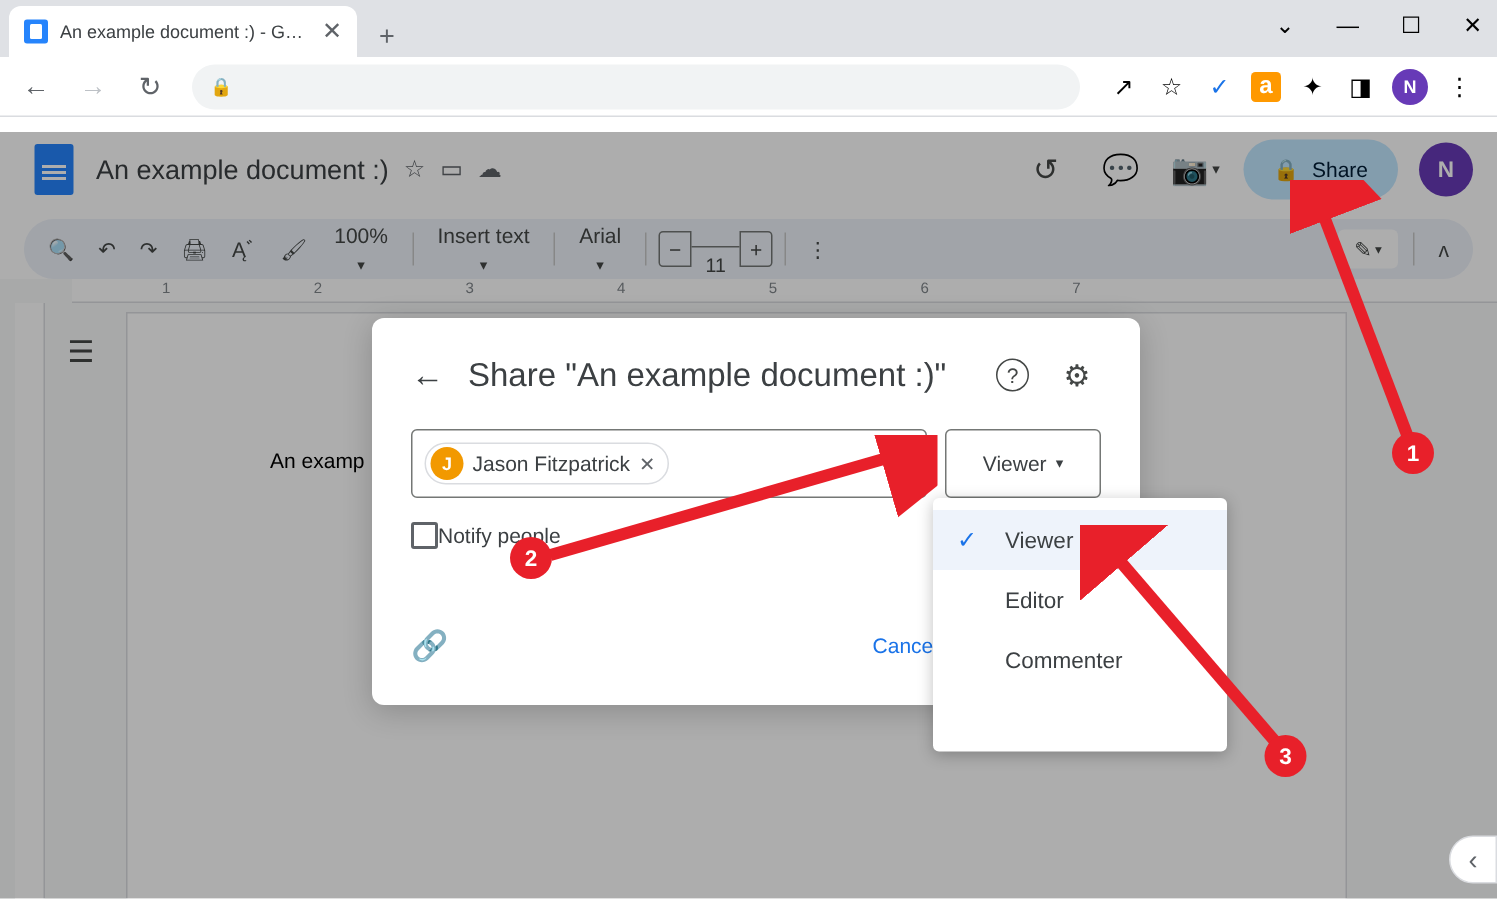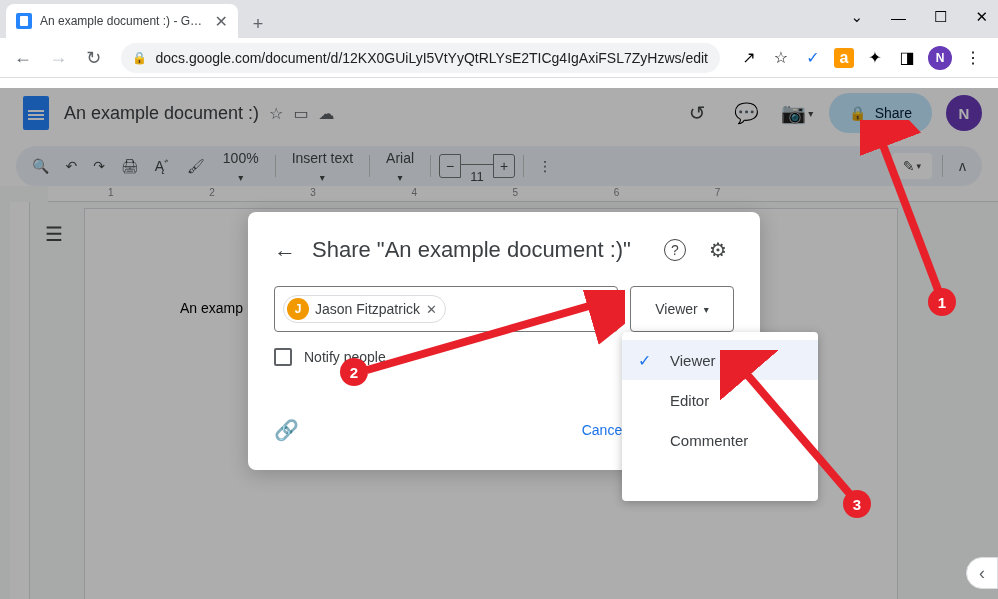--- a/index.html
+++ b/index.html
@@ -70,21 +70,21 @@
 .share-dialog { position: absolute; left: 248px; top: 212px; width: 512px; background: #fff; border-radius: 8px; box-shadow: 0 4px 20px rgba(0,0,0,0.2); padding: 22px 26px; }
 .share-title-row { display: flex; align-items: center; gap: 16px; }
 .back-arrow { font-size: 22px; color: #3c4043; }
 .share-title { font-size: 22px; color: #3c4043; flex: 1; }
 .share-icon-btn { width: 32px; height: 32px; display: flex; align-items: center; justify-content: center; color: #444746; font-size: 20px; }
 .share-input-row { display: flex; gap: 12px; margin-top: 20px; }
 .people-input { flex: 1; border: 1px solid #747775; border-radius: 4px; height: 46px; display: flex; align-items: center; padding: 0 8px; }
 .chip { display: flex; align-items: center; gap: 6px; border: 1px solid #dadce0; border-radius: 14px; height: 28px; padding: 0 8px 0 3px; font-size: 14px; color: #3c4043; }
 .chip-avatar { width: 22px; height: 22px; background: #f29900; color: #fff; border-radius: 50%; display: flex; align-items: center; justify-content: center; font-size: 12px; font-weight: bold; }
 .role-select { width: 104px; border: 1px solid #747775; border-radius: 4px; height: 46px; display: flex; align-items: center; justify-content: center; gap: 6px; font-size: 14px; color: #3c4043; }
-.notify-row { display: flex; align-items: center; gap: 12px; margin-top: 16px; font-size: 14px; color: #3c4043; text-align: center; }
+.notify-row { display: flex; align-items: center; margin-top: 16px; font-size: 14px; color: #3c4043; text-align: center; }
 .checkbox { width: 18px; height: 18px; border: 2px solid #5f6368; border-radius: 2px; }
 .share-footer { display: flex; align-items: center; margin-top: 46px; }
 .link-icon { font-size: 20px; color: #444746; }
 .footer-spacer { flex: 1; }
 .cancel-btn { color: #1a73e8; font-size: 14px; font-weight: 500; padding: 8px 20px; }
 .send-btn { background: #1a73e8; color: #fff; font-size: 14px; font-weight: 500; padding: 10px 24px; border-radius: 20px; margin-left: 8px; }
 
 
 .role-menu { position: absolute; left: 622px; top: 332px; width: 196px; background: #fff; border-radius: 4px; box-shadow: 0 2px 10px rgba(0,0,0,0.25); padding: 8px 0; z-index: 100; }
 .role-item { height: 40px; display: flex; align-items: center; padding: 0 16px; gap: 14px; font-size: 15px; color: #3c4043; }
@@ -116,21 +116,20 @@
   </div>
   <div class="new-tab">+</div>
 </div>
 
 <div class="addr-bar">
   <div class="nav-btn">←</div>
   <div class="nav-btn disabled">→</div>
   <div class="nav-btn">↻</div>
   <div class="addr-field">
     <span class="lock-icon">🔒</span>
-    <span>docs.google.com/document/d/12KX0GUiLyI5VtYyQtRLYsE2TICg4IgAxiFSL7ZyHzws/edit</span>
   </div>
   <div class="ext-icons">
     <span class="ext-icon">↗</span>
     <span class="ext-icon">☆</span>
     <span class="ext-icon" style="color:#1a73e8">✓</span>
     <span class="ext-icon" style="background:#ff9900;color:#fff;border-radius:3px;width:20px;height:20px;font-weight:bold">a</span>
     <span class="ext-icon">✦</span>
     <span class="ext-icon">◨</span>
     <div class="avatar-small">N</div>
     <span class="ext-icon">⋮</span>

